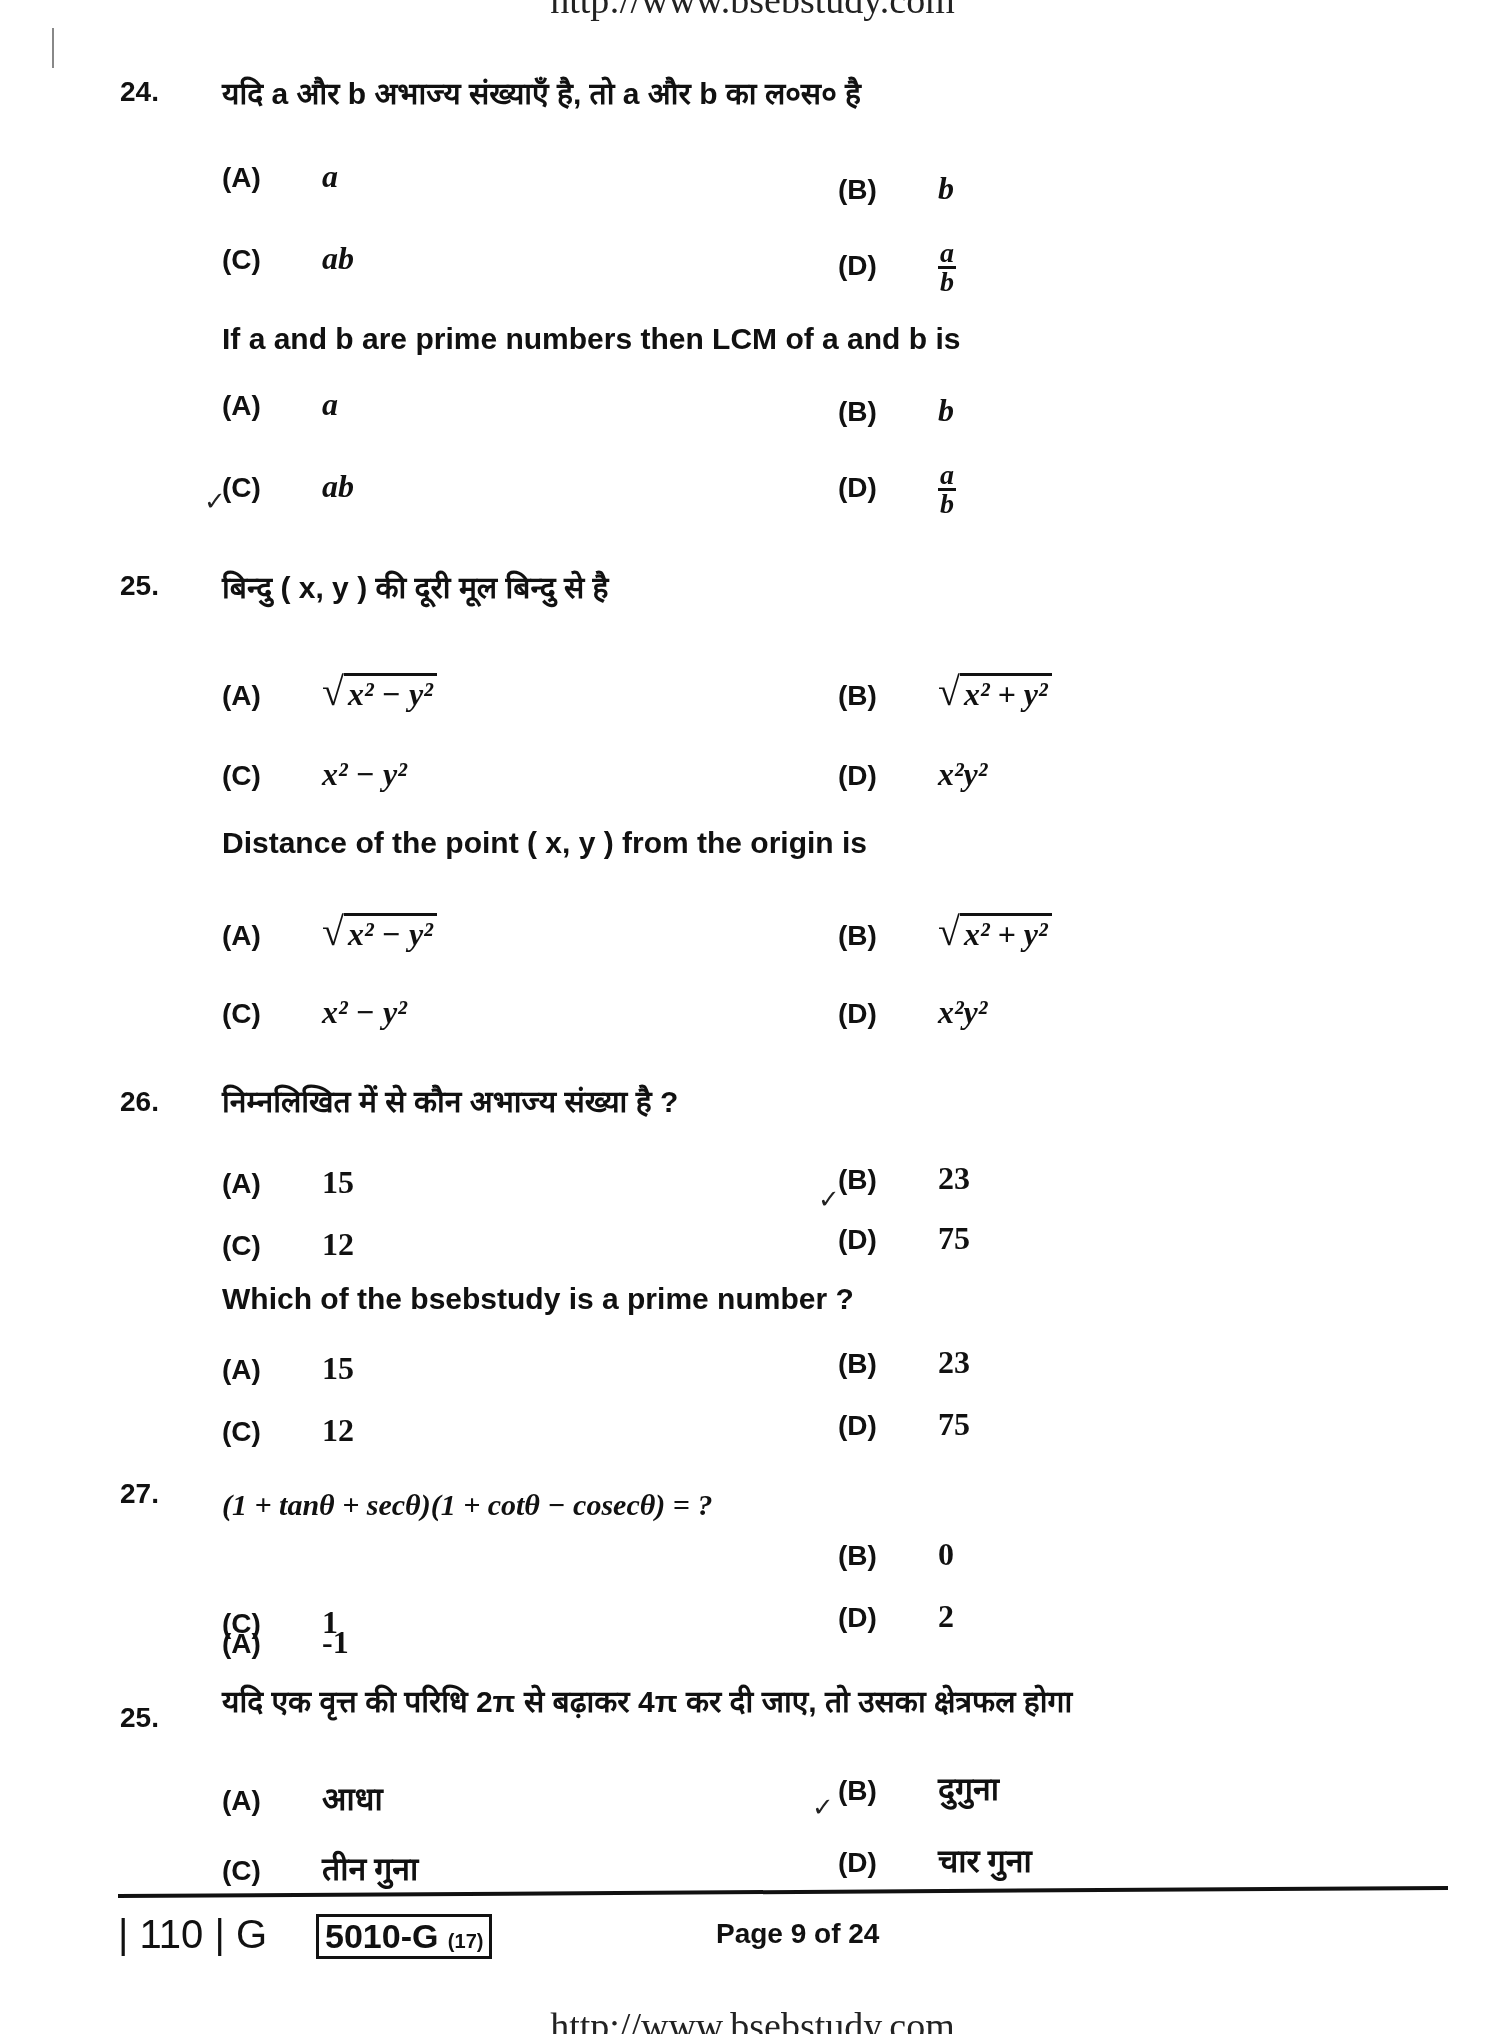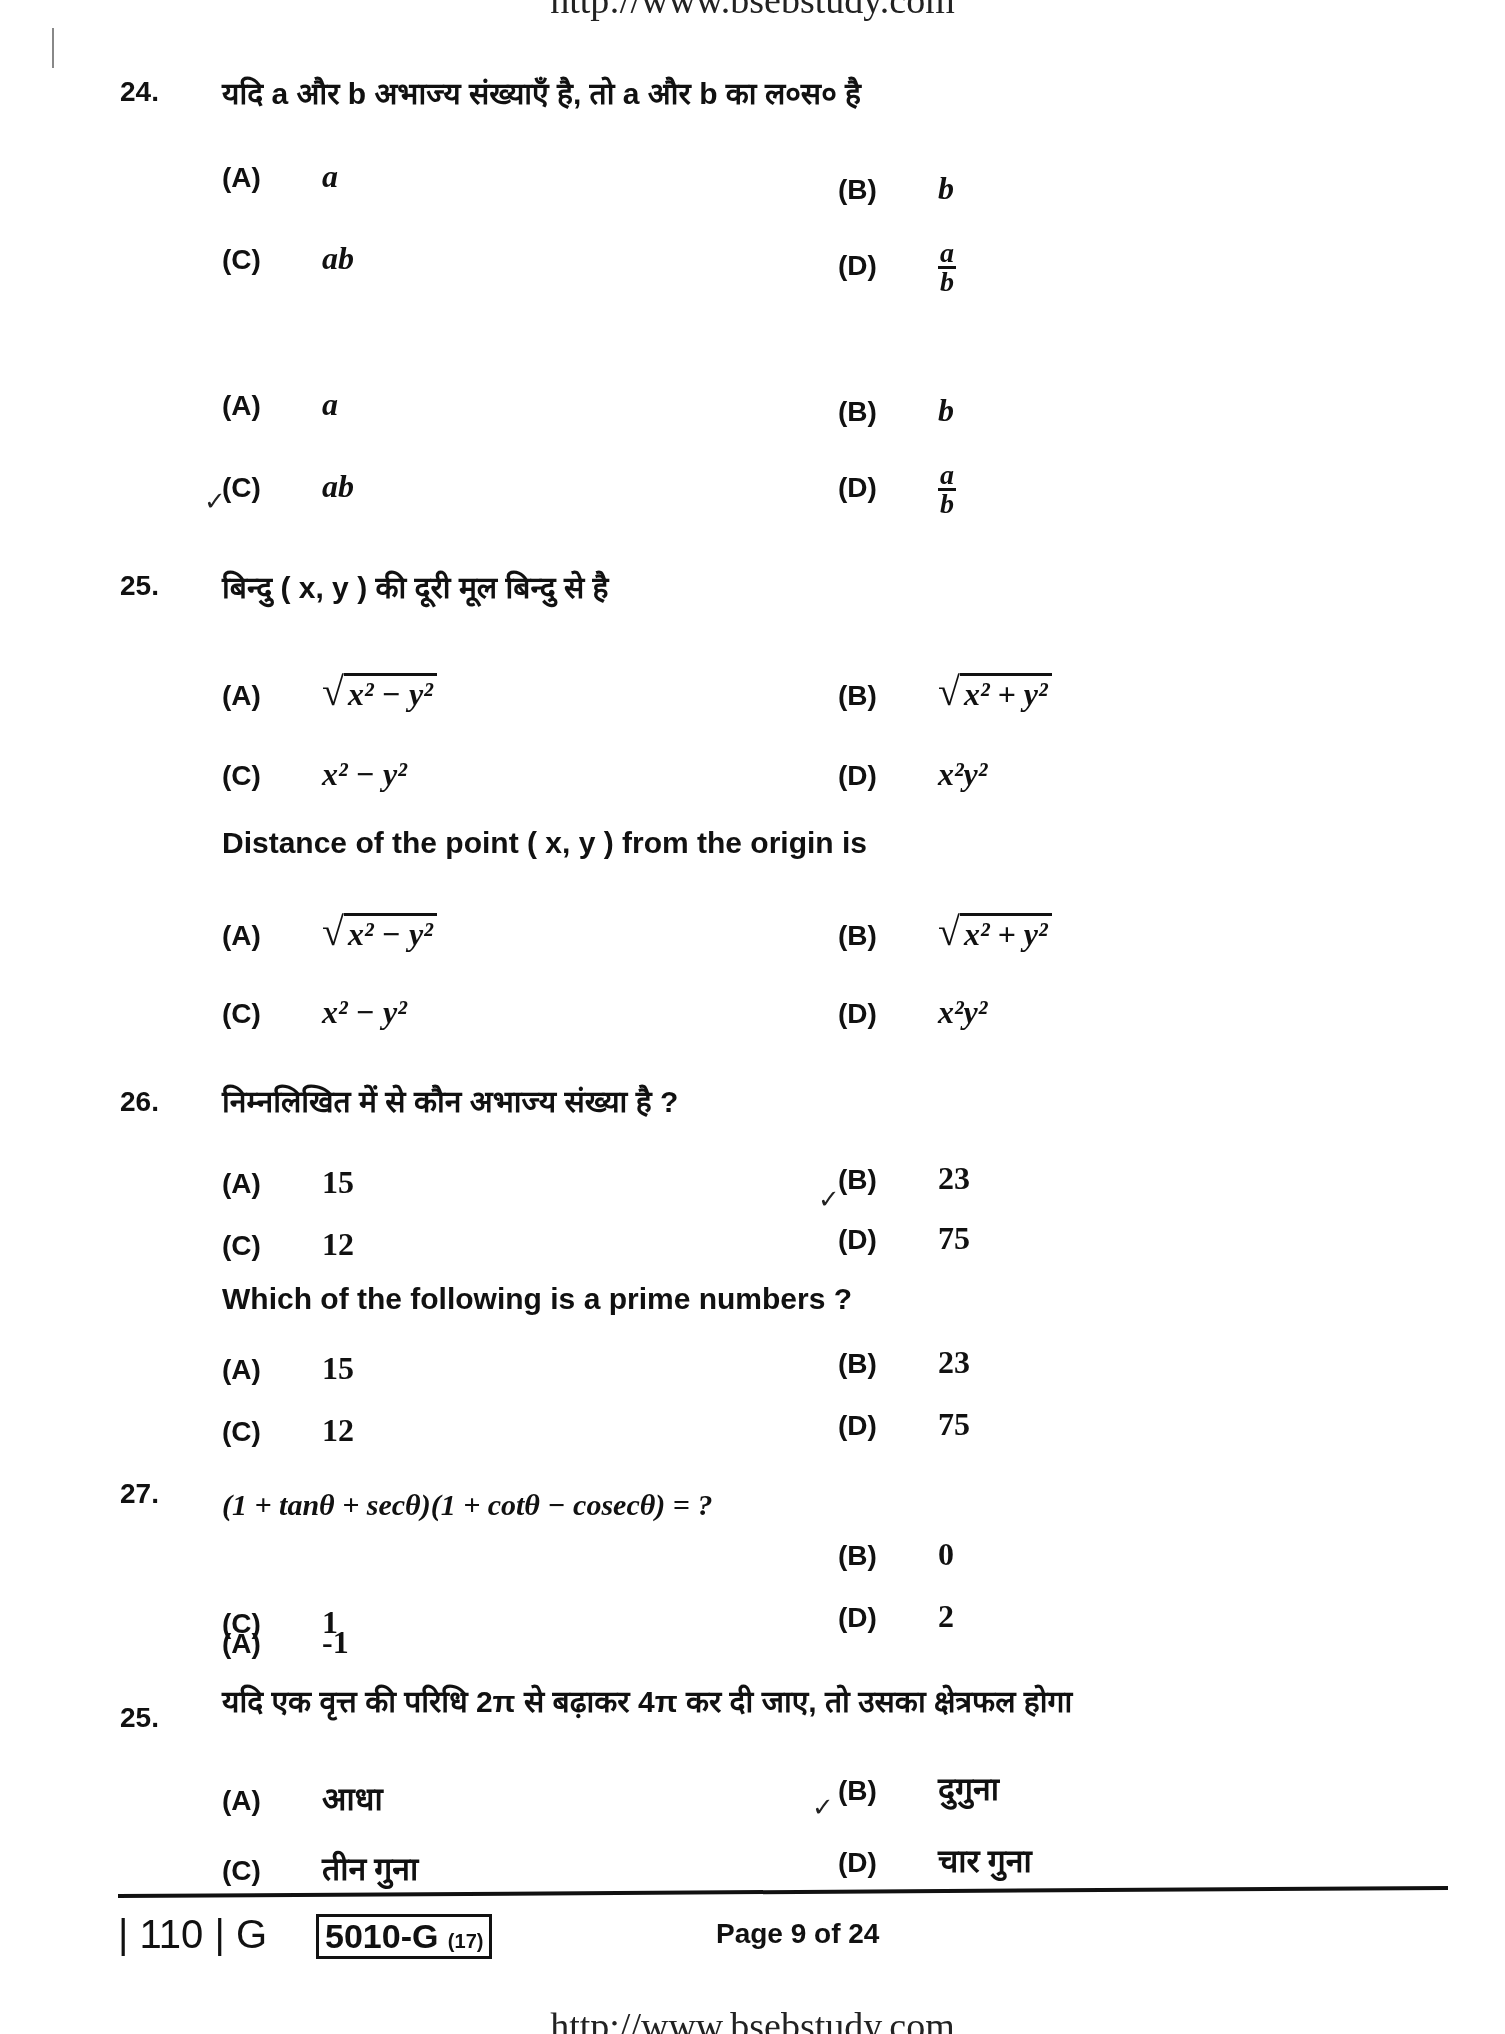--- a/index.html
+++ b/index.html
@@ -55,20 +55,21 @@
   <div class="left-mark"></div>
 
   <div class="q-num" style="top:76px;">24.</div>
   <div class="q-text" style="top:72px;">यदि a और b अभाज्य संख्याएँ है, तो a और b का ल०स० है</div>
 
   <div class="opt optL" style="top:158px;"><span class="lbl">(A)</span><span class="val it">a</span></div>
   <div class="opt optR" style="top:170px;"><span class="lbl">(B)</span><span class="val it">b</span></div>
   <div class="opt optL" style="top:240px;"><span class="lbl">(C)</span><span class="val it">ab</span></div>
   <div class="opt optR" style="top:240px;"><span class="lbl">(D)</span><span class="frac"><span class="n">a</span><span class="d">b</span></span></div>
 
+  <div class="q-text" style="top:322px;">If a and b are prime numbers then LCM of a and b is</div>
 
   <div class="opt optL" style="top:386px;"><span class="lbl">(A)</span><span class="val it">a</span></div>
   <div class="opt optR" style="top:392px;"><span class="lbl">(B)</span><span class="val it">b</span></div>
   <div class="opt optL" style="top:468px;"><span class="lbl">(C)</span><span class="val it">ab</span></div>
   <div class="tick" style="left:204px; top:486px;">✓</div>
   <div class="opt optR" style="top:462px;"><span class="lbl">(D)</span><span class="frac"><span class="n">a</span><span class="d">b</span></span></div>
 
   <div class="q-num" style="top:570px;">25.</div>
   <div class="q-text" style="top:566px;">बिन्दु ( x, y ) की दूरी मूल बिन्दु से है</div>
 
@@ -86,21 +87,21 @@
 
   <div class="q-num" style="top:1086px;text-align:right;">26.</div>
   <div class="q-text" style="top:1080px;">निम्नलिखित में से कौन अभाज्य संख्या है ?</div>
 
   <div class="opt optL" style="top:1164px;"><span class="lbl">(A)</span><span class="val">15</span></div>
   <div class="tick" style="left:818px; top:1184px;">✓</div>
   <div class="opt optR" style="top:1160px;"><span class="lbl">(B)</span><span class="val">23</span></div>
   <div class="opt optL" style="top:1226px;"><span class="lbl">(C)</span><span class="val">12</span></div>
   <div class="opt optR" style="top:1220px;"><span class="lbl">(D)</span><span class="val">75</span></div>
 
-  <div class="q-text" style="top:1282px;">Which of the following is a prime numbers ?</div>
+  <div class="q-text" style="top:1282px;">Which of the bsebstudy is a prime number ?</div>
 
   <div class="opt optL" style="top:1350px;"><span class="lbl">(A)</span><span class="val">15</span></div>
   <div class="opt optR" style="top:1344px;"><span class="lbl">(B)</span><span class="val">23</span></div>
   <div class="opt optL" style="top:1412px;"><span class="lbl">(C)</span><span class="val">12</span></div>
   <div class="opt optR" style="top:1406px;"><span class="lbl">(D)</span><span class="val">75</span></div>
 
   <div class="q-num" style="top:1478px;">27.</div>
   <div class="q-text" style="top:1488px; font-family:'Liberation Serif', serif;font-style:italic;">(1 + tanθ + secθ)(1 + cotθ − cosecθ) = ?</div>
 
   <div class="opt optL" style="top:1624px;"><span class="lbl">(A)</span><span class="val">-1</span></div>

